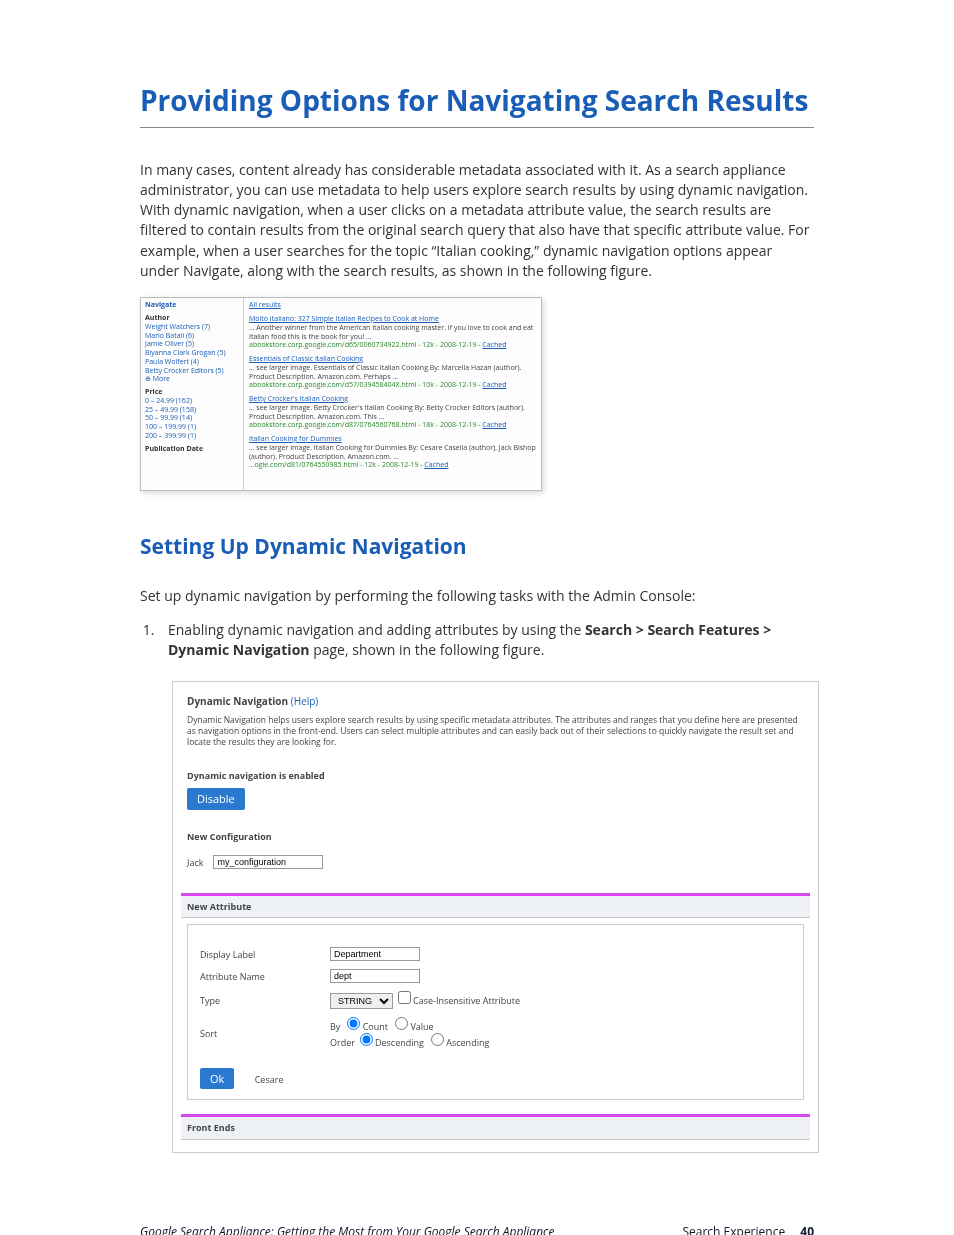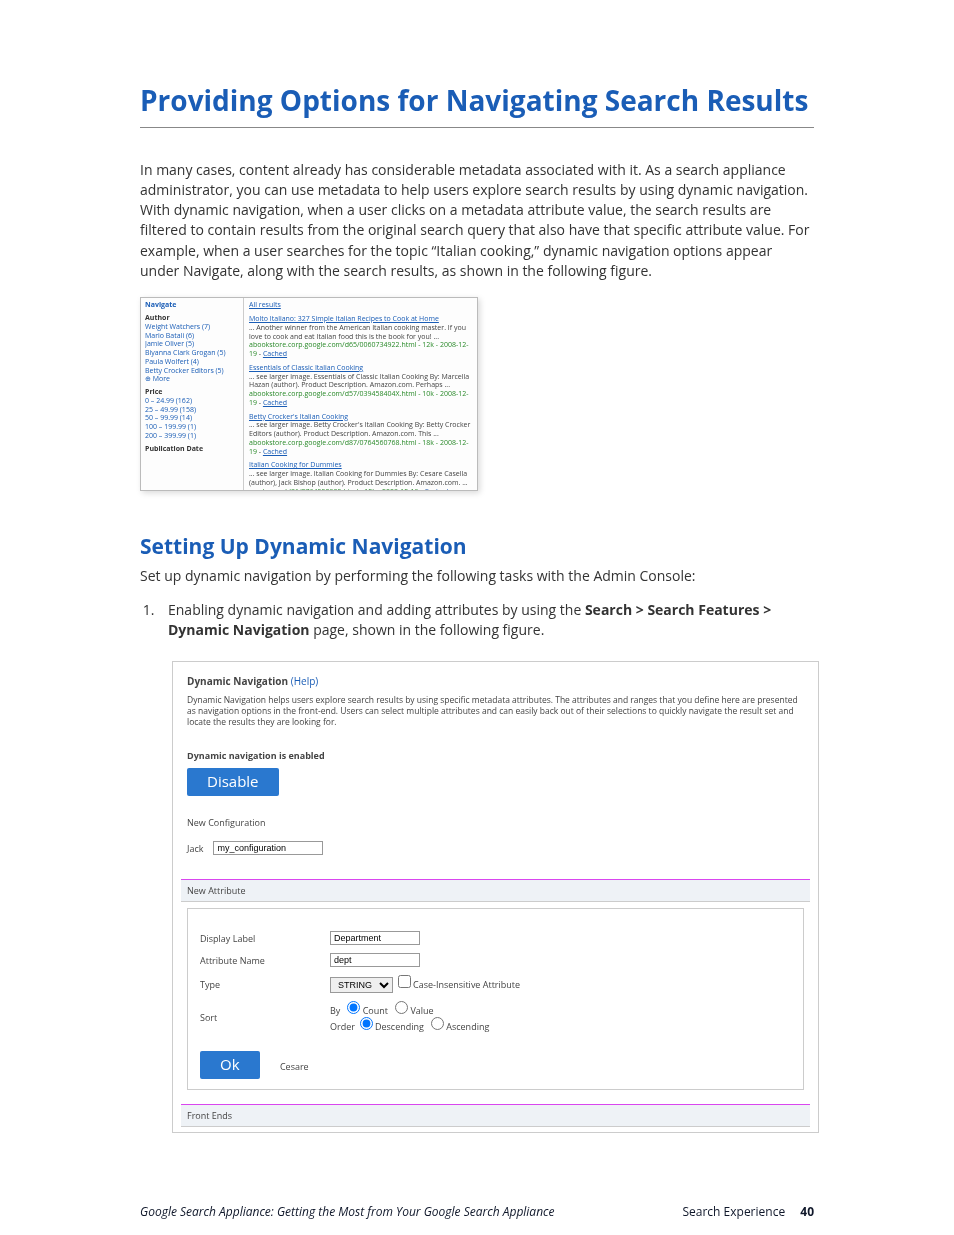--- a/index.html
+++ b/index.html
@@ -17,21 +17,21 @@
     color: #1a5db6;
     font-size: 28px;
     font-weight: 700;
     border-bottom: 1px solid #888;
     padding-bottom: 6px;
     margin-bottom: 32px;
   }
   p.intro { margin-bottom: 16px; }
   .screens { margin: 10px 0 40px 0; }
   .screenshot1 {
-    width: 338px;
+    width: 402px;
     height: 194px;
     border: 1px solid #bbb;
     background: #fdfdfd;
     font-size: 7px;
     line-height: 1.25;
     display: flex;
     overflow: hidden;
     box-shadow: 2px 2px 6px rgba(0,0,0,0.15);
   }
   .nav-col {
@@ -49,21 +49,21 @@
   .res-col .hit .t { color: #1a5db6; text-decoration: underline; }
   .res-col .hit .d { color: #444; }
   .res-col .hit .u { color: #2a8a2a; }
   .res-col .hit .c { color: #1a5db6; text-decoration: underline; }
 
   h2.sub-title {
     color: #1a5db6;
     font-size: 21px;
     font-weight: 700;
     margin-top: 40px;
-    margin-bottom: 4px;
+    margin-bottom: 24px;
   }
   p.para { margin-bottom: 14px; }
   ol.steps { margin-left: 18px; margin-bottom: 20px; }
   ol.steps li { margin-bottom: 10px; padding-left: 10px; }
   .b { font-weight: 700; }
 
   .screenshot2 {
     width: 647px;
     height: 472px;
     border: 1px solid #ccc;
@@ -75,29 +75,29 @@
     overflow: hidden;
   }
   .screenshot2 .hd { font-weight: bold; font-size: 10px; }
   .screenshot2 .hd .hlp { color: #1a5db6; font-weight: normal; }
   .screenshot2 .desc { margin-top: 6px; font-size: 8.5px; line-height: 1.3; }
   .screenshot2 .enabled { font-weight: bold; margin-top: 22px; }
   .screenshot2 .btn {
     display: inline-block;
     background: #2a78cf;
     color: #fff;
-    padding: 3px 20px;
+    padding: 3px 10px;
     border-radius: 2px;
-    font-size: 15px;
+    font-size: 11px;
     margin-top: 6px;
   }
-  .screenshot2 .sec-title { font-weight: normal; margin-top: 20px; }
+  .screenshot2 .sec-title { font-weight: bold; margin-top: 20px; }
   .screenshot2 .sec-title.bar {
     background: #eef2f6;
-    border-top: 1px solid #d946ef;
+    border-top: 3px solid #d946ef;
     border-bottom: 1px solid #ccc;
     padding: 4px 6px;
     margin-left: -6px; margin-right: -6px;
   }
   .screenshot2 table.form { margin-top: 8px; border-collapse: collapse; }
   .screenshot2 table.form td { padding: 4px 10px 4px 0; vertical-align: middle; font-size: 9px; }
   .screenshot2 input[type=text], .screenshot2 select {
     font-size: 9px; padding: 1px 3px; border: 1px solid #999;
   }
   .screenshot2 .inner-box {

